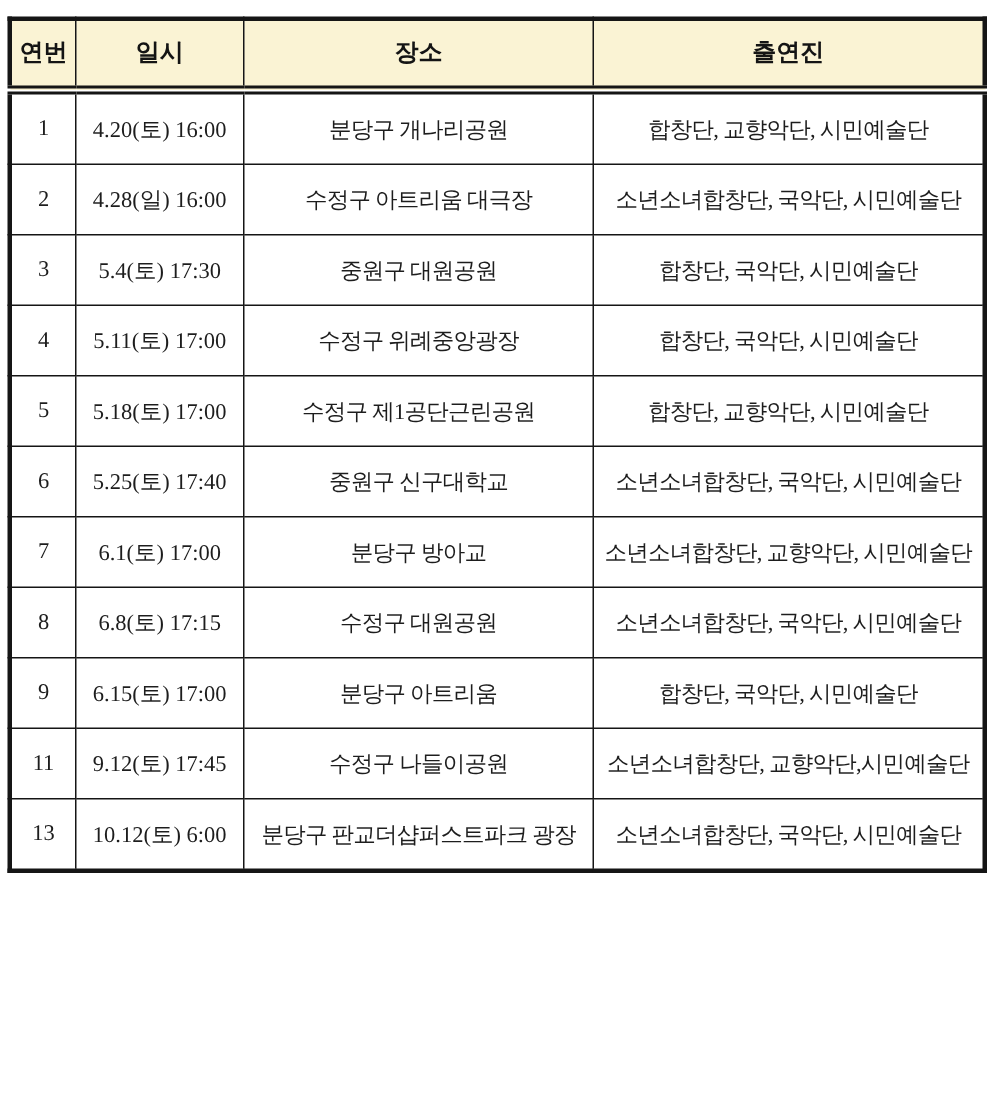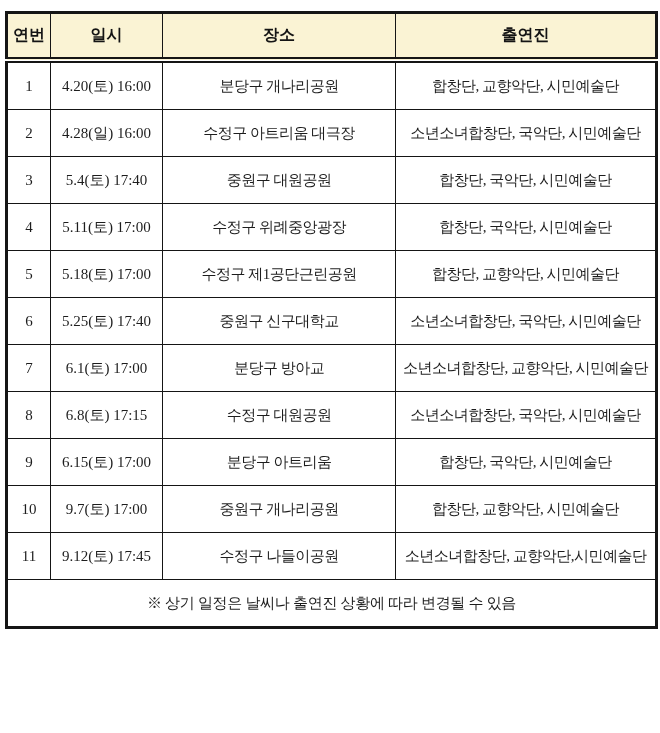--- a/index.html
+++ b/index.html
@@ -82,21 +82,21 @@
       <td class="cell-cast">합창단, 교향악단, 시민예술단</td>
     </tr>
     <tr>
       <td class="cell-no">2</td>
       <td class="cell-datetime">4.28(일) 16:00</td>
       <td class="cell-place">수정구 아트리움 대극장</td>
       <td class="cell-cast">소년소녀합창단, 국악단, 시민예술단</td>
     </tr>
     <tr>
       <td class="cell-no">3</td>
-      <td class="cell-datetime">5.4(토) 17:40</td>
+      <td class="cell-datetime">5.4(토) 17:30</td>
       <td class="cell-place">중원구 대원공원</td>
       <td class="cell-cast">합창단, 국악단, 시민예술단</td>
     </tr>
     <tr>
       <td class="cell-no">4</td>
       <td class="cell-datetime">5.11(토) 17:00</td>
       <td class="cell-place">수정구 위례중앙광장</td>
       <td class="cell-cast">합창단, 국악단, 시민예술단</td>
     </tr>
     <tr>
@@ -123,28 +123,25 @@
       <td class="cell-place">수정구 대원공원</td>
       <td class="cell-cast">소년소녀합창단, 국악단, 시민예술단</td>
     </tr>
     <tr>
       <td class="cell-no">9</td>
       <td class="cell-datetime">6.15(토) 17:00</td>
       <td class="cell-place">분당구 아트리움</td>
       <td class="cell-cast">합창단, 국악단, 시민예술단</td>
     </tr>
     <tr>
-      <td class="cell-no">10</td>
-      <td class="cell-datetime">9.7(토) 17:00</td>
-      <td class="cell-place">중원구 개나리공원</td>
-      <td class="cell-cast">합창단, 교향악단, 시민예술단</td>
-    </tr>
-    <tr>
       <td class="cell-no">11</td>
       <td class="cell-datetime">9.12(토) 17:45</td>
       <td class="cell-place">수정구 나들이공원</td>
       <td class="cell-cast">소년소녀합창단, 교향악단,시민예술단</td>
     </tr>
     <tr>
-      <td class="footnote-cell" colspan="4">※ 상기 일정은 날씨나 출연진 상황에 따라 변경될 수 있음</td>
+      <td class="cell-no">13</td>
+      <td class="cell-datetime">10.12(토) 6:00</td>
+      <td class="cell-place">분당구 판교더샵퍼스트파크 광장</td>
+      <td class="cell-cast">소년소녀합창단, 국악단, 시민예술단</td>
     </tr>
   </tbody>
 </table>
 
 </body></html>

